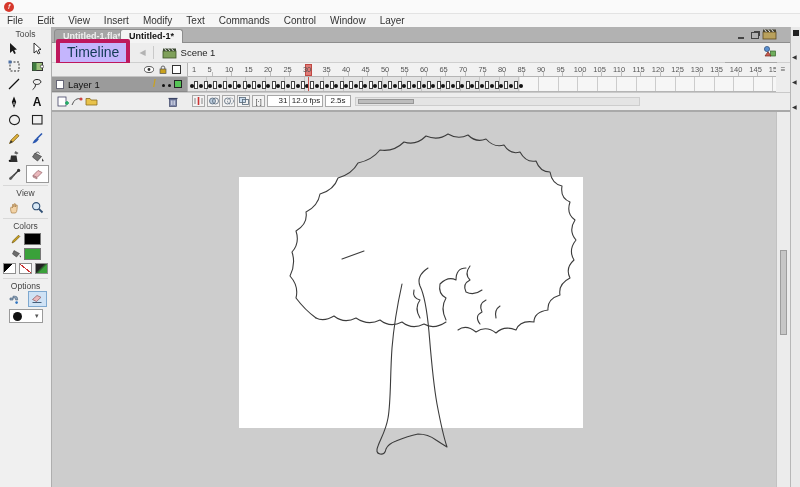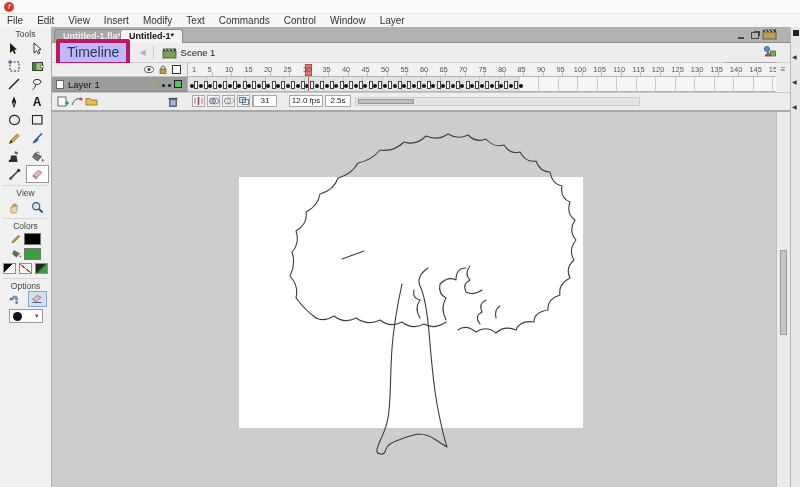--- a/index.html
+++ b/index.html
@@ -390,21 +390,21 @@
             </svg>
           </span>
         <span class="tlbtn2" style="left:185px;">
             <svg width="10" height="8">
               <rect x="0.5" y="0.5" width="6" height="5" fill="#cde" stroke="#567" stroke-width="0.8"></rect>
               <rect x="3.5" y="2.5" width="6" height="5" fill="none" stroke="#567" stroke-width="0.8"></rect>
             </svg>
           </span>
         <span class="tlbtn2" style="left:200px;font-size:7px;color:#444;">[·]</span>
 
-        <span class="numbox" style="left:201px;width:24px;">31</span>
+        <span class="numbox" style="left:215px;width:32px;">31</span>
         <span class="numbox" style="left:237px;width:34px;">12.0 fps</span>
         <span class="numbox" style="left:273px;width:26px;">2.5s</span>
         <span class="hscroll">
             <span class="hthumb"></span>
           </span>
       </div>
     </div>
 
     <div class="abs tlsep"></div>
 

